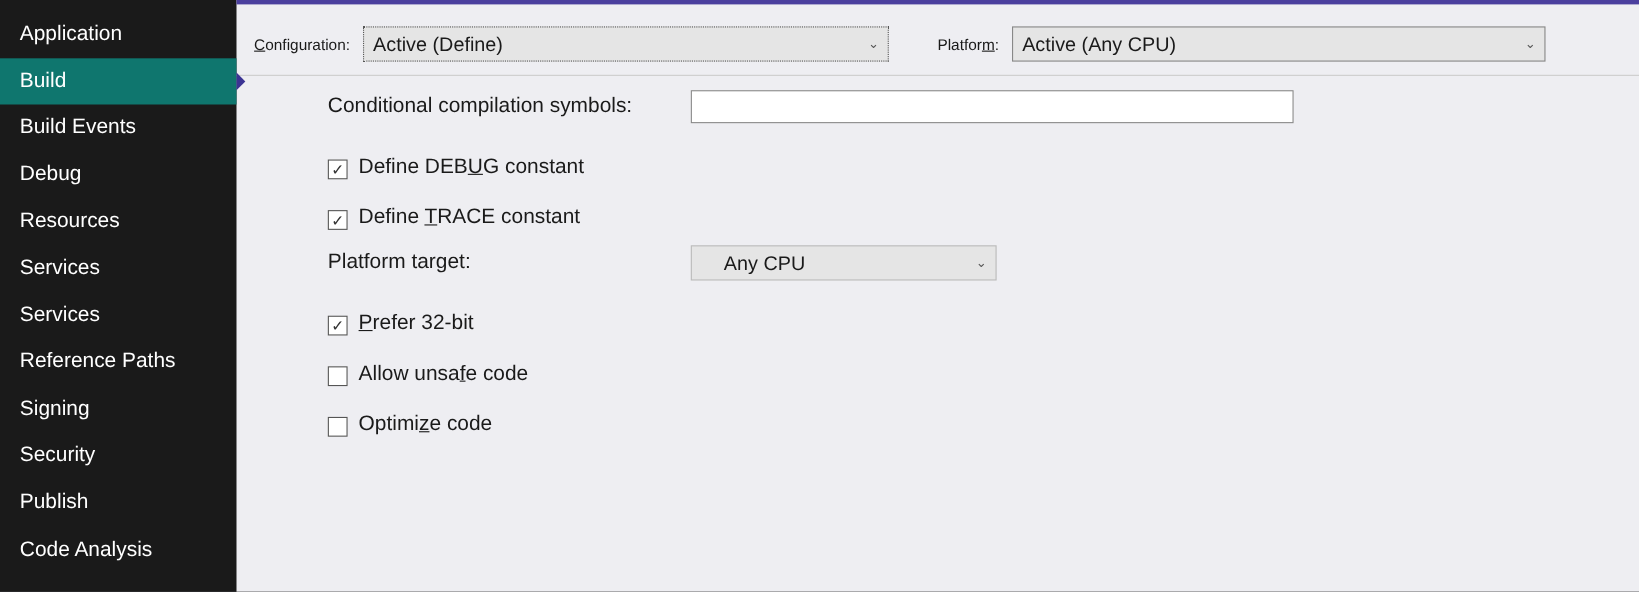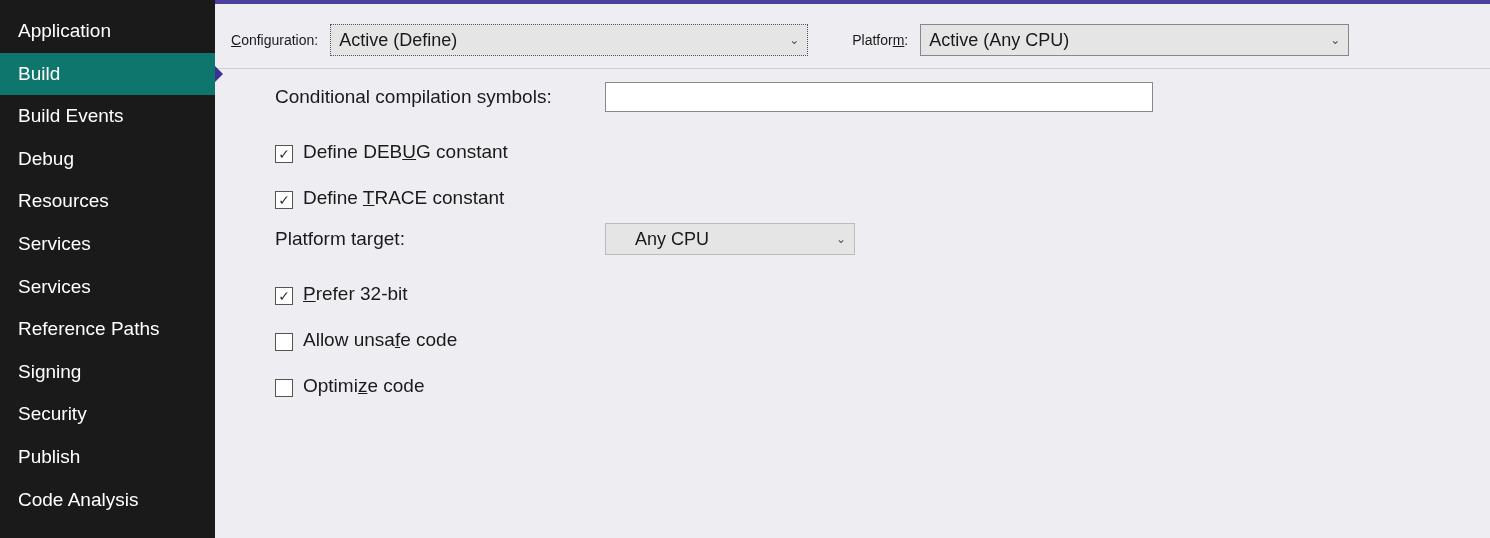--- a/index.html
+++ b/index.html
@@ -64,39 +64,40 @@
       border: 1px solid #888;
       height: 32px;
       display: flex;
       align-items: center;
       justify-content: space-between;
       padding: 0 8px;
       font-size: 18px;
       cursor: pointer;
     }
     .dropdown.config { width: 478px; border: 1px dotted #555; }
-    .dropdown.platform { width: 429px; }
-    .dropdown.small { width: 250px; background: #e5e5e5; border: 1px solid #bbb; padding-left: 29px; }
+    .dropdown.platform { width: 485px; }
+    .dropdown.small { width: 278px; background: #e5e5e5; border: 1px solid #bbb; padding-left: 29px; }
     .chev {
       font-size: 12px;
       color: #555;
     }
     .section-header {
       display: flex;
       align-items: center;
       padding: 28px 16px 8px 16px;
       gap: 12px;
     }
     .section-header .rule {
       flex: 1;
       height: 1px;
       background: #bbb;
     }
     .form-area {
       padding: 8px 16px 0 60px;
+      margin-left: 23px;
     }
     .form-row {
       display: flex;
       align-items: center;
       height: 40px;
       margin-bottom: 10px;
     }
     .form-label {
       width: 330px;
       font-size: 19px;

